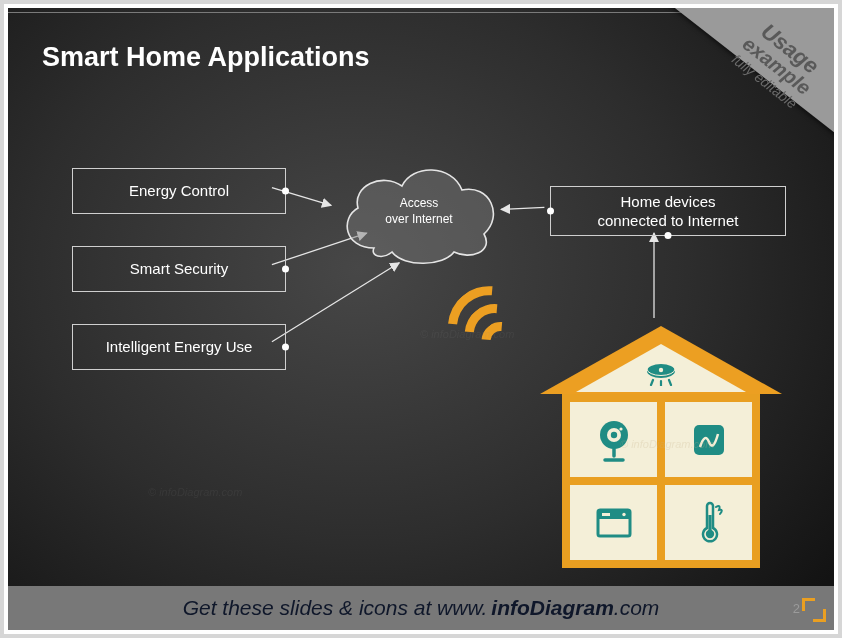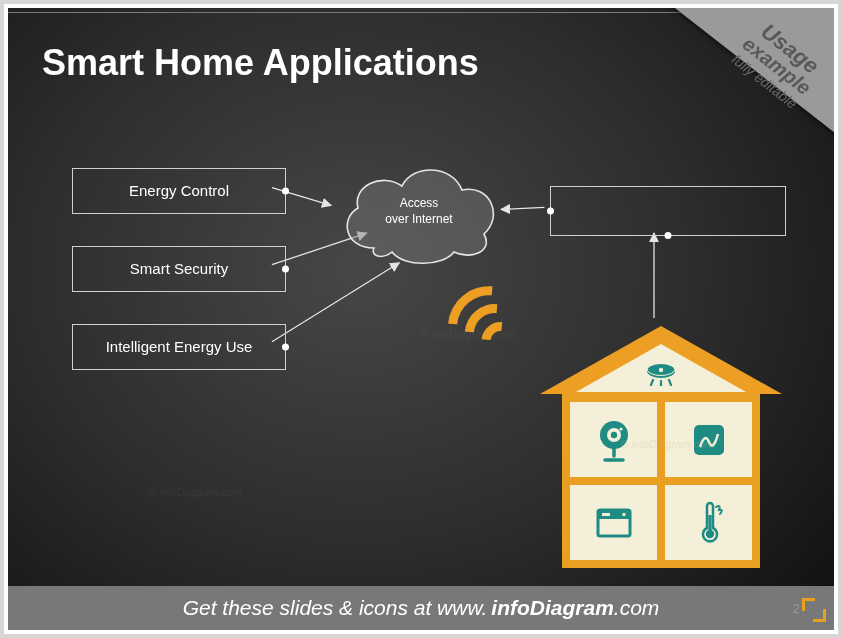--- a/index.html
+++ b/index.html
@@ -8,21 +8,21 @@
 
     .corner-ribbon { position:absolute; top:-74px; right:-94px; width:260px; height:150px; background:#9a9a9a; transform:rotate(38deg); box-shadow:0 2px 4px rgba(0,0,0,.5);}
     .corner-text { position:absolute; top:26px; right:16px; transform:rotate(38deg); text-align:center; color:#595959;}
     .corner-text .t1{font-style:italic; font-weight:bold; font-size:22px; line-height:1;}
     .corner-text .t2{font-style:italic; font-weight:bold; font-size:20px; line-height:1;}
     .corner-text .t3{font-style:italic; font-size:14px; color:#6a6a6a; margin-top:2px;}
     .hairline{position:absolute; left:0; right:0; height:1px; background:#7a7a7a;}
     .hairline.t{top:4px}
     .hairline.b{bottom:4px}
 
-    .title { position:absolute; left:34px; top:34px; color:#fff; font-size:36px; font-weight:bold;}
+    .title { position:absolute; left:34px; top:34px; color:#fff; font-size:27px; font-weight:bold;}
 
     .box { position:absolute; border:1.5px solid #cfcfcf; color:#fff; display:flex; align-items:center; justify-content:center; text-align:center; font-size:15px; line-height:1.3; padding:0 6px;}
     .box .dot { position:absolute; width:7px; height:7px; border-radius:50%; background:#fff; right:-4px; top:50%; transform:translateY(-50%);}
     .box .dot.left{left:-4px; right:auto;}
     .box .dot.bottom{left:50%; bottom:-4px; right:auto; top:auto; transform:translateX(-50%);}
 
     .cloud { position:absolute; left:326px; top:148px; width:170px; height:110px;}
     .cloud-text{ position:absolute; left:0; right:0; top:40px; text-align:center; color:#fff; font-size:12px; line-height:1.3;}
 
     .house { position:absolute; left:532px; top:318px; width:242px; height:240px;}
@@ -33,21 +33,21 @@
     .attic-icon{ position:absolute; left:0; right:0; top:36px; text-align:center;}
 
     .svg-layer{position:absolute; left:0; top:0; width:100%; height:100%; pointer-events:none;}
 
     .wifi { position:absolute; left:471px; top:300px; width:74px; height:68px; transform:rotate(-40deg); transform-origin:left bottom;}
     .wifi span{ position:absolute; border:9px solid transparent; border-top-color:#ec9f22; border-radius:50%;}
     .wifi .a1{ width:20px; height:20px; left:20px; top:36px;}
     .wifi .a2{ width:42px; height:42px; left:9px; top:16px;}
     .wifi .a3{ width:64px; height:64px; left:-2px; top:-4px;}
 
-    .bottom-bar{ position:absolute; left:0; right:0; bottom:0; height:44px; background:#787878; display:flex; align-items:center; justify-content:center; color:#ffffff; font-size:21px; font-style:italic;}
+    .bottom-bar{ position:absolute; left:0; right:0; bottom:0; height:44px; background:#787878; display:flex; align-items:center; justify-content:center; color:#0f172a; font-size:21px; font-style:italic;}
     .bottom-bar b{font-weight:bold; margin-left:4px;}
     .page-num{position:absolute; right:34px; bottom:14px; color:#9b9b9b; font-size:13px;}
     .brackets{position:absolute; right:8px; bottom:8px; width:24px; height:24px;}
     .br{position:absolute; width:10px; height:10px; border:3px solid #ea9f21;}
     .br.tl{left:0;top:0;border-right:none;border-bottom:none;}
     .br.br2{right:0;bottom:0;border-left:none;border-top:none;}
 
     .wm{position:absolute; color:rgba(140,140,140,0.12); font-size:11px; font-style:italic;}
   </style>
 </head>
@@ -97,20 +97,22 @@
    <svg viewBox="0 0 170 110" width="170" height="110">
      <path d="M40 92 C10 92 6 62 24 52 C18 30 48 16 68 30 C78 8 118 8 128 34 C156 28 170 60 150 78 C160 96 136 104 120 96 C110 110 70 112 58 96 C48 104 36 100 40 92 Z" fill="rgba(120,120,120,0.45)" stroke="#e5e5e5" stroke-width="1.6"></path>
    </svg>
    <div class="cloud-text">
      <span style="white-space:pre-line">Access
 over Internet</span>
    </div>
   </div>
 
   <div class="box" style="left:542px; top:178px; width:222px; height:48px; white-space:pre-line">
+    <span style="white-space:pre-line">Home devices
+connected to Internet</span>
     <span class="dot left"></span>
     <span class="dot bottom"></span>
   </div>
 
   <div class="wifi">
     <span class="a1"></span>
         <span class="a2"></span>
         <span class="a3"></span>
   </div>
 

